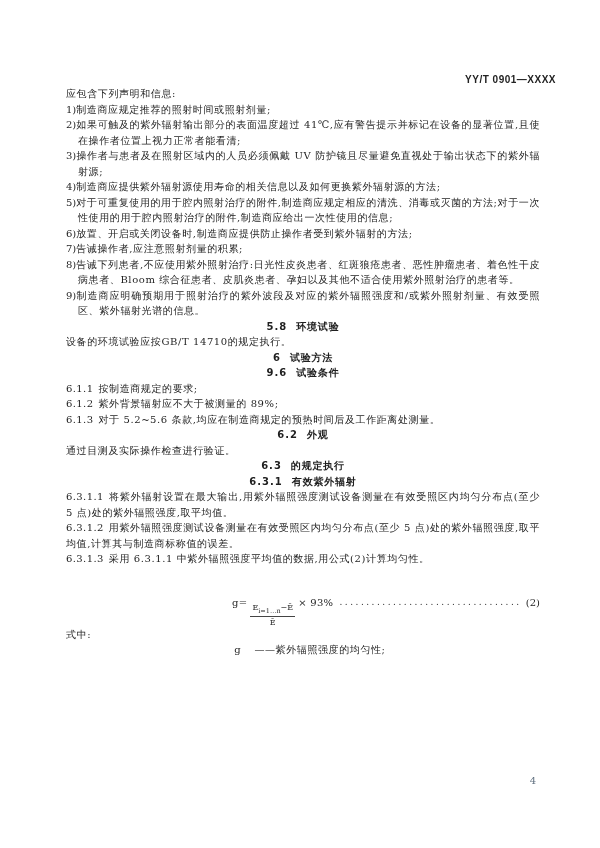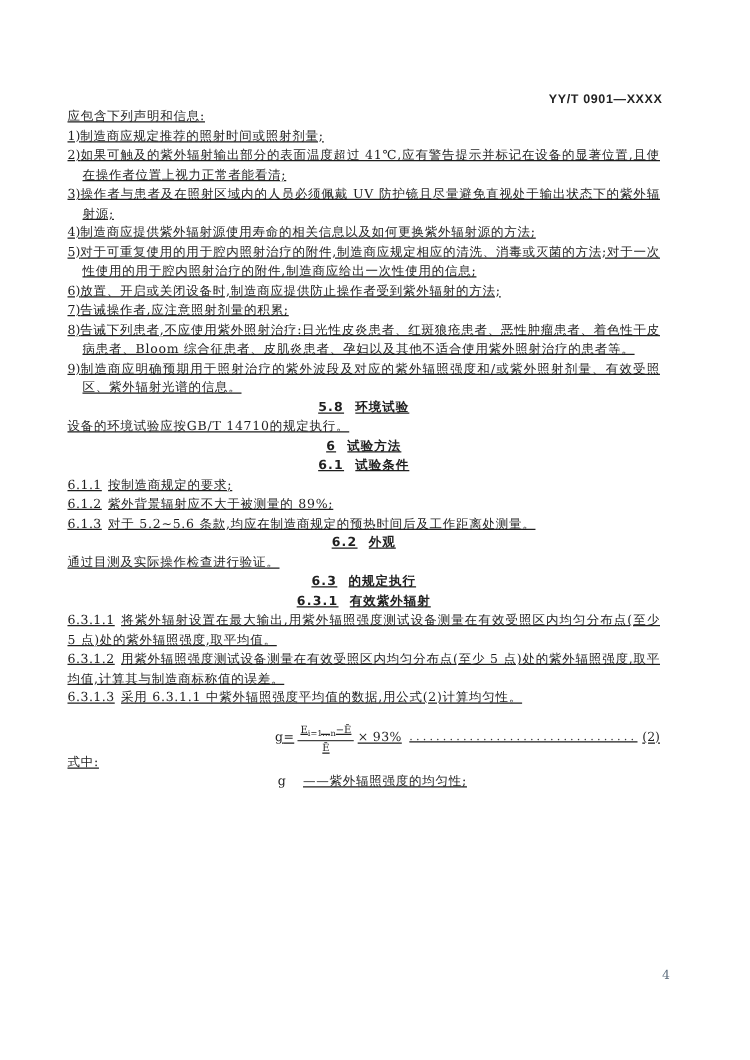--- a/index.html
+++ b/index.html
@@ -8,37 +8,36 @@
     width: 600px;
     height: 848px;
     background: #ffffff;
     color: #1f1f1f;
     font-family: "DejaVu Serif", "Liberation Serif", serif;
     overflow: hidden;
   }
   .doc-header {
     position: absolute;
     top: 74px;
-    right: 70px;
+    right: 44px;
     font-family: "Liberation Sans", "DejaVu Sans", sans-serif;
     font-weight: bold;
     font-size: 10px;
     letter-spacing: 0.5px;
     color: #222;
   }
   .content {
     position: absolute;
-    left: 54px;
+    left: 66px;
     top: 86px;
     width: 474px;
     font-size: 10px;
     line-height: 15.5px;
     letter-spacing: 0.6px;
     text-align: justify;
-    text-decoration: underline;
   }
   .content p { margin: 0; }
   .intro { margin-left: 22px; }
   .n-item { margin-left: 22px; padding-left: 12px; text-indent: -12px; }
   .n-item .marker { letter-spacing: 0; }
   .heading {
     margin: 0;
     font-family: "DejaVu Sans", "Liberation Sans", sans-serif;
     font-weight: bold;
     font-size: 10px;
@@ -74,21 +73,21 @@
   }
   .frac {
     display: inline-block;
     text-align: center;
     vertical-align: middle;
     margin: 0 3px;
     font-size: 8px;
     line-height: 1.15;
     letter-spacing: 0;
   }
-  .frac .num { display: block; border-bottom: 1px solid #444; padding: 0 2px 1px; }
+  .frac .num { display: block; border-bottom: 1px solid #444; padding: 0 2px 1px; margin-top: 24px; }
   .frac .den { display: block; padding-top: 1px; }
   .frac sub { font-size: 6.5px; letter-spacing: 0; }
   .dots {
     flex: 1;
     overflow: hidden;
     white-space: nowrap;
     letter-spacing: 2.5px;
     margin: 0 4px 0 6px;
     font-size: 9px;
     color: #333;
@@ -127,21 +126,21 @@
       <p class="n-item"><span class="marker">7)</span><span>告诫操作者,应注意照射剂量的积累;</span></p>
       <p class="n-item"><span class="marker">8)</span><span>告诫下列患者,不应使用紫外照射治疗:日光性皮炎患者、红斑狼疮患者、恶性肿瘤患者、着色性干皮病患者、Bloom 综合征患者、皮肌炎患者、孕妇以及其他不适合使用紫外照射治疗的患者等。</span></p>
       <p class="n-item"><span class="marker">9)</span><span>制造商应明确预期用于照射治疗的紫外波段及对应的紫外辐照强度和/或紫外照射剂量、有效受照区、紫外辐射光谱的信息。</span></p>
     </div>
 
     <p class="heading h-5-8"><span class="num">5.8</span><span>环境试验</span></p>
     <p class="p-5-8">设备的环境试验应按GB/T 14710的规定执行。</p>
 
     <p class="heading h-6"><span class="num">6</span><span>试验方法</span></p>
 
-    <p class="heading h-6-1"><span class="num">6.1</span><span>试验条件</span></p>
+    <p class="heading h-6-1"><span class="num">9.6</span><span>试验条件</span></p>
     <div class="clauses-6-1">
       <p class="clause"><span class="cnum">6.1.1</span><span>按制造商规定的要求;</span></p>
       <p class="clause"><span class="cnum">6.1.2</span><span>紫外背景辐射应不大于被测量的 89%;</span></p>
       <p class="clause"><span class="cnum">6.1.3</span><span>对于 5.2~5.6 条款,均应在制造商规定的预热时间后及工作距离处测量。</span></p>
     </div>
 
     <p class="heading h-6-2"><span class="num">6.2</span><span>外观</span></p>
     <p class="p-6-2">通过目测及实际操作检查进行验证。</p>
 
     <p class="heading h-6-3"><span class="num">6.3</span><span>的规定执行</span></p>

